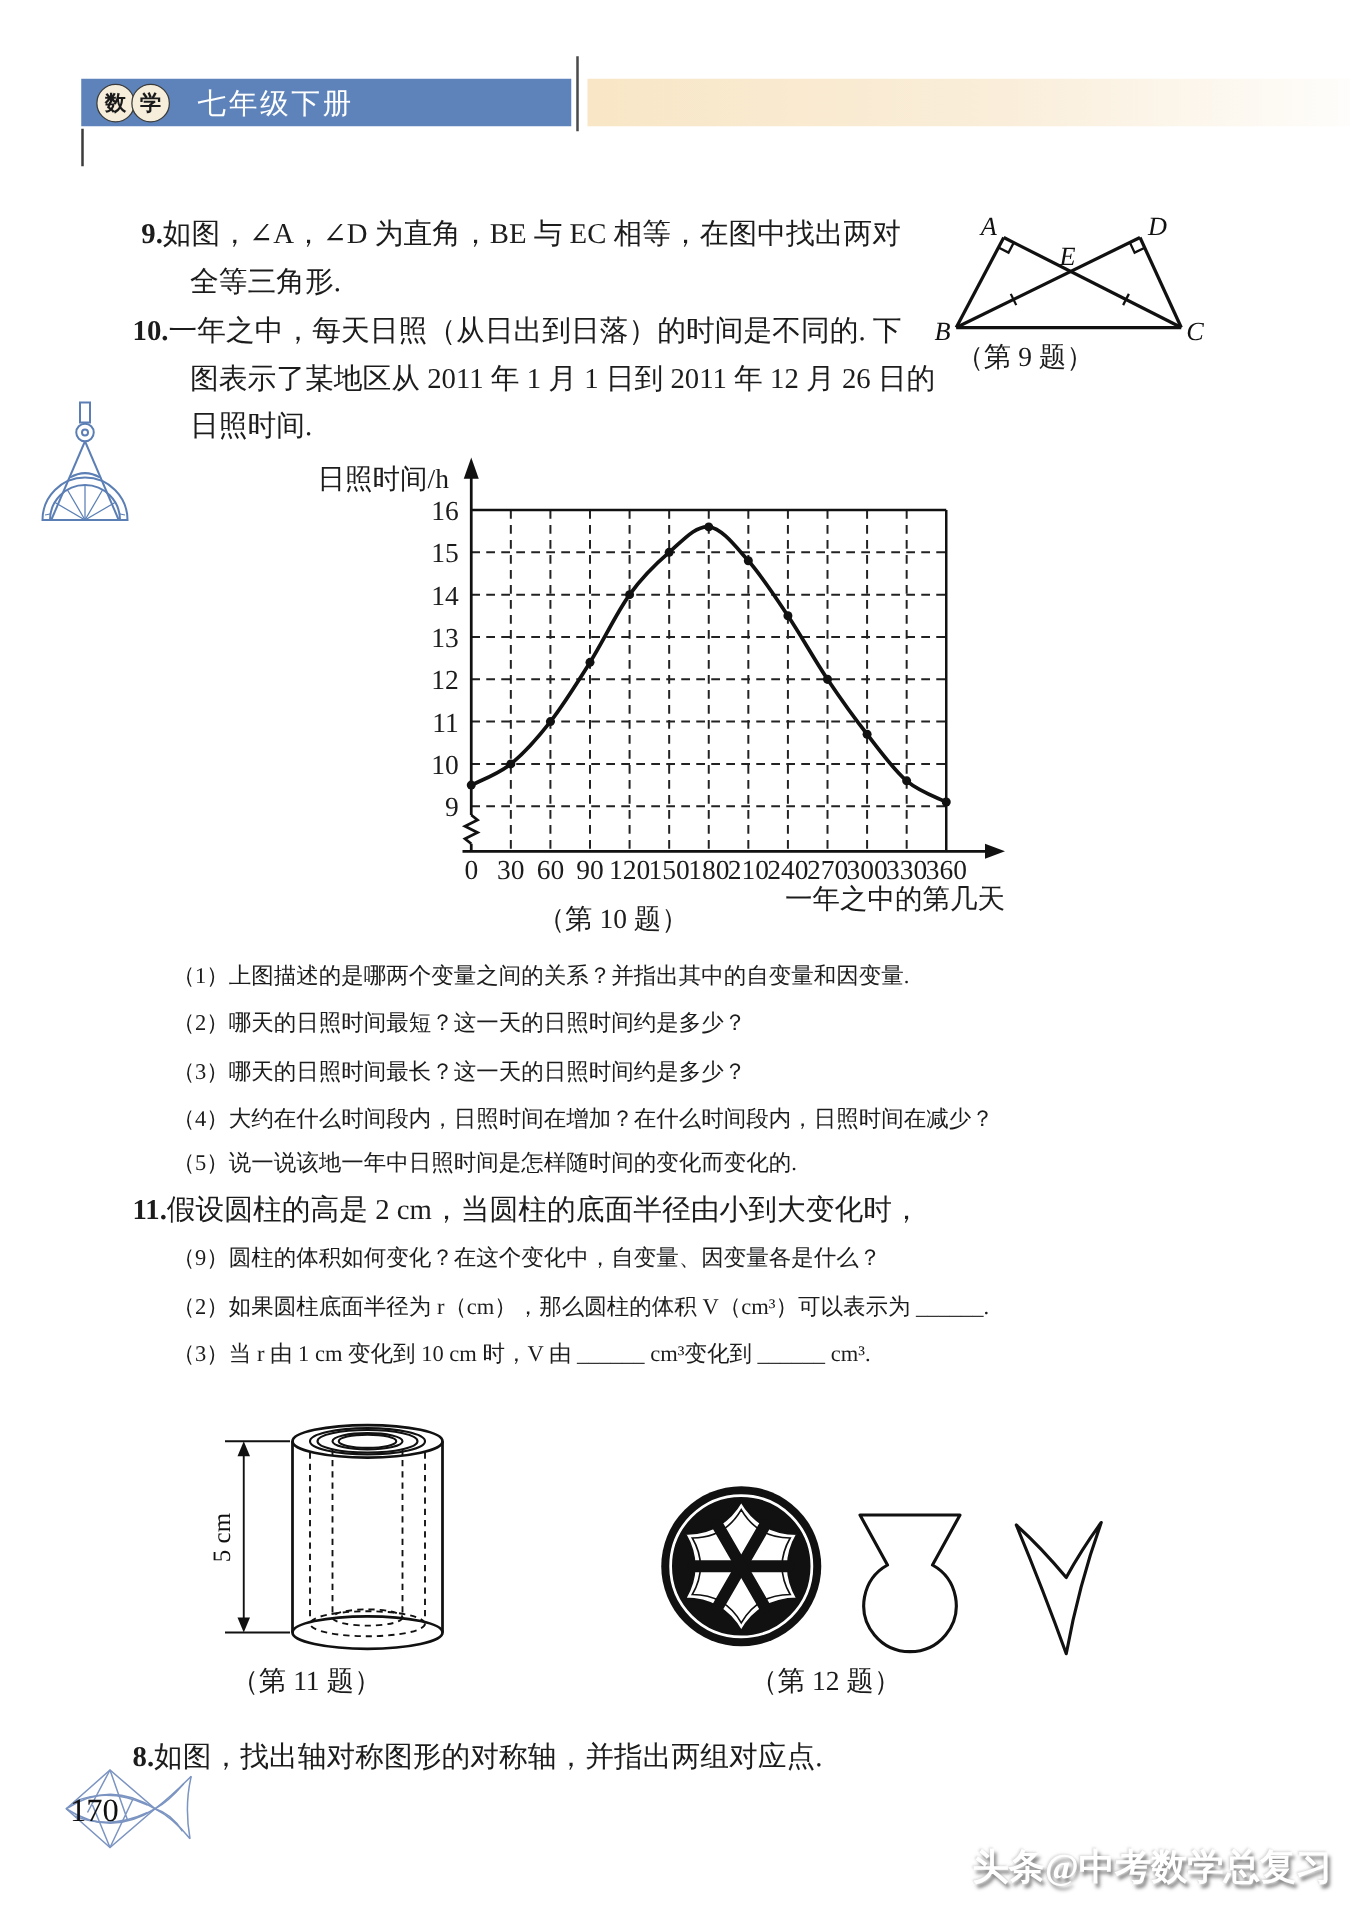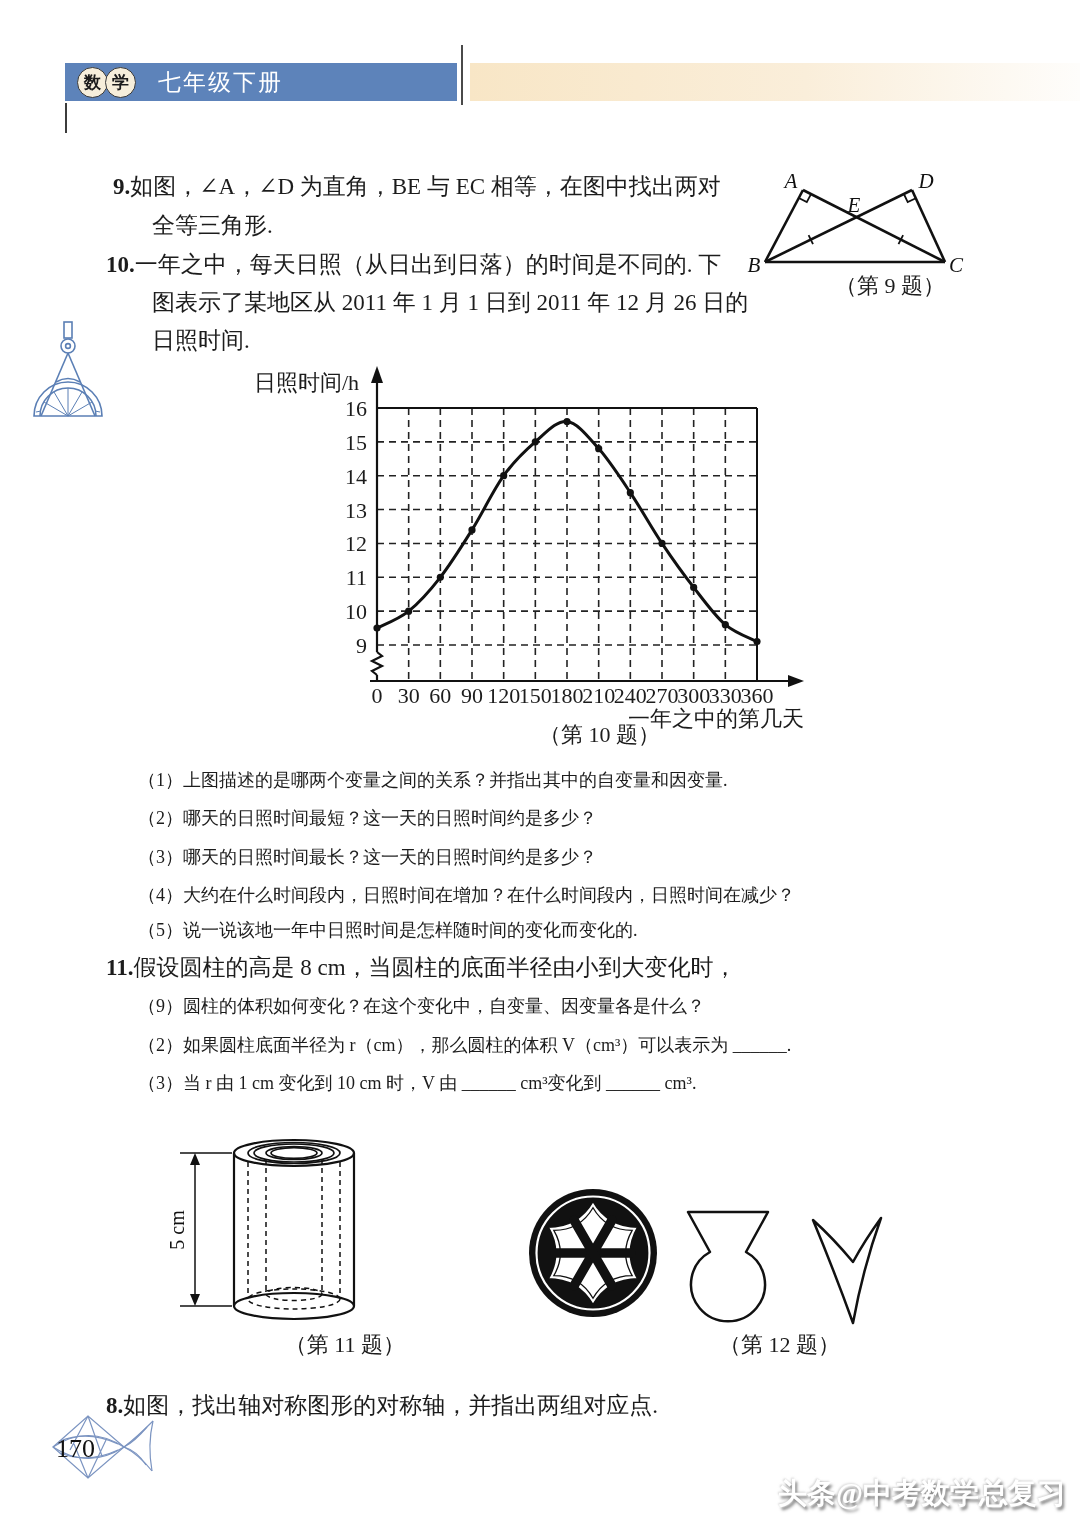--- a/index.html
+++ b/index.html
@@ -3,21 +3,21 @@
 <meta charset="utf-8">
 <style>
   *{margin:0;padding:0;box-sizing:border-box}
   html,body{width:1080px;height:1531px}
   body{position:relative;background:#ffffff;font-family:"Liberation Serif","DejaVu Serif",serif;color:#1c1c1c;overflow:hidden}
   .abs{position:absolute}
   .line{font-size:23px;line-height:30px;white-space:nowrap}
   .subline{font-size:18px;line-height:30px;white-space:nowrap}
   .qnum{font-weight:bold}
   .qtext{}
-  .caption{font-size:22px;text-align:right;white-space:nowrap}
+  .caption{font-size:22px;text-align:left;white-space:nowrap}
   
   .banner{left:65px;top:63px;width:392px;height:38px;background:#5d83ba;display:flex;align-items:center}
   .logo{display:flex;margin-left:12px}
   .logo .c{width:31px;height:31px;border-radius:50%;background:#f6eedb;border:1px solid #3a3a3a;
            display:flex;align-items:center;justify-content:center;font-size:17px;font-weight:bold;color:#1a1a1a}
   .logo .c+.c{margin-left:-3px}
   .banner-title{color:#ffffff;font-size:23px;margin-left:22px;letter-spacing:2px}
   .banner-title .vol{}
   .vline{width:2px;background:#4a4a4a}
   .cream{left:470px;top:63px;width:610px;height:38px;
@@ -170,21 +170,21 @@
   </svg>
 <div class="abs caption" style="left:430px;top:720px;width:230px">（第 10 题）</div>
 
 <div class="abs subline" style="left:138px;top:765px">（1）上图描述的是哪两个变量之间的关系？并指出其中的自变量和因变量.</div>
 <div class="abs subline" style="left:138px;top:803px">（2）哪天的日照时间最短？这一天的日照时间约是多少？</div>
 <div class="abs subline" style="left:138px;top:842px">（3）哪天的日照时间最长？这一天的日照时间约是多少？</div>
 <div class="abs subline" style="left:138px;top:880px">（4）大约在什么时间段内，日照时间在增加？在什么时间段内，日照时间在减少？</div>
 <div class="abs subline" style="left:138px;top:915px">（5）说一说该地一年中日照时间是怎样随时间的变化而变化的.</div>
 
 <div class="abs line" style="left:106px;top:953px">
-  <span class="qnum">11.</span><span class="qtext">假设圆柱的高是 8 cm，当圆柱的底面半径由小到大变化时，</span>
+  <span class="qnum">11.</span><span class="qtext">假设圆柱的高是 2 cm，当圆柱的底面半径由小到大变化时，</span>
 </div>
 <div class="abs subline" style="left:138px;top:991px">（9）圆柱的体积如何变化？在这个变化中，自变量、因变量各是什么？</div>
 <div class="abs subline" style="left:138px;top:1030px">（2）如果圆柱底面半径为 r（cm），那么圆柱的体积 V（cm³）可以表示为 ______.</div>
 <div class="abs subline" style="left:138px;top:1068px">（3）当 r 由 1 cm 变化到 10 cm 时，V 由 ______ cm³变化到 ______ cm³.</div>
 
 <svg class="abs" style="left:160px;top:1112px" width="280" height="235" viewBox="0 0 280 235">
   <g stroke="#111" fill="none">
 
     <g stroke-width="1.5">
       <path d="M20 41 L72 41"></path>

